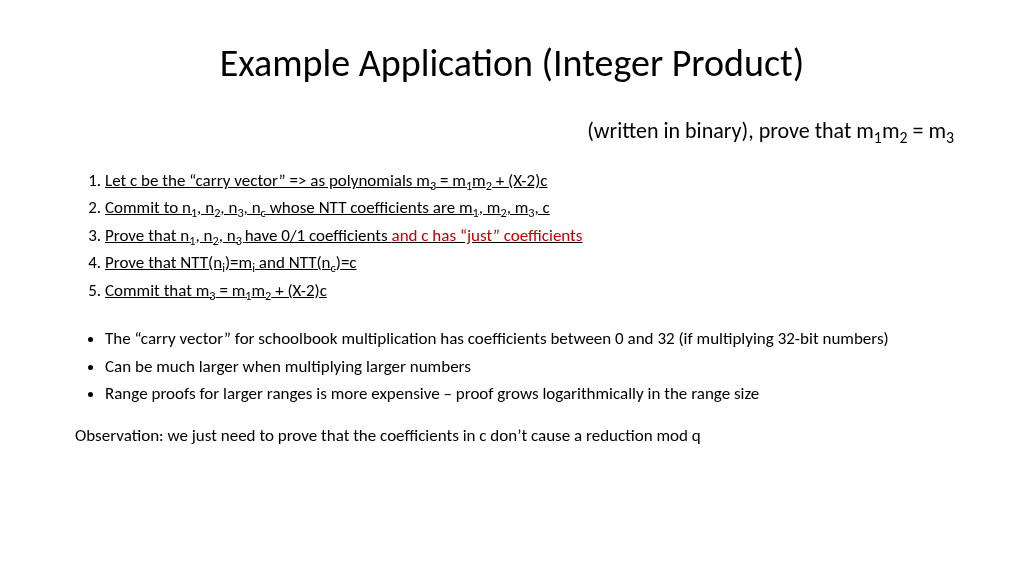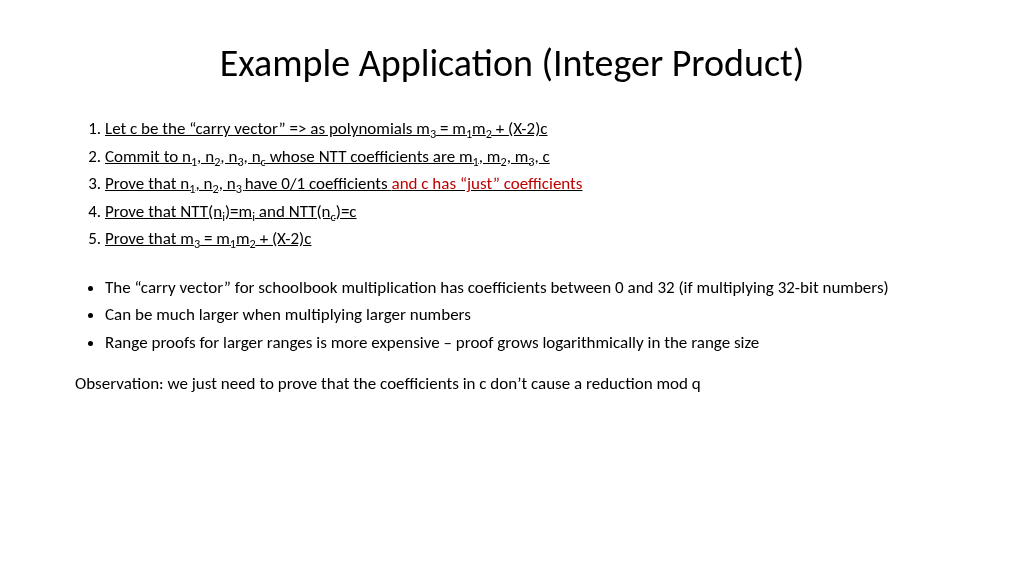--- a/index.html
+++ b/index.html
@@ -47,28 +47,29 @@
       padding-left: 15px;
     }
     sub { font-size: 0.72em; vertical-align: sub; line-height: 0; }
   </style>
 </head>
 <body>
 
 <div class="title">Example Application (Integer Product)</div>
 
 <div class="subtitle">
+  <div><span>(written in binary), prove that m</span><sub>1</sub><span>m</span><sub>2</sub><span> = m</span><sub>3</sub></div>
 </div>
 
 <ol class="steps">
   <li><span>Let c be the “carry vector” =&gt; as polynomials m</span><sub>3</sub><span> = m</span><sub>1</sub><span>m</span><sub>2</sub><span> + (X-2)c</span></li>
   <li><span>Commit to n</span><sub>1</sub><span>, n</span><sub>2</sub><span>, n</span><sub>3</sub><span>, n</span><sub>c</sub><span> whose NTT coefficients are m</span><sub>1</sub><span>, m</span><sub>2</sub><span>, m</span><sub>3</sub><span>, c</span></li>
   <li><span>Prove that n</span><sub>1</sub><span>, n</span><sub>2</sub><span>, n</span><sub>3 </sub><span>have 0/1 coefficients  </span><span class="red">and c has “just” coefficients</span></li>
   <li><span>Prove that NTT(n</span><sub>i</sub><span>)=m</span><sub>i</sub><span> and NTT(n</span><sub>c</sub><span>)=c</span></li>
-  <li><span>Prove that m</span><sub>3</sub><span> = m</span><sub>1</sub><span>m</span><sub>2</sub><span> + (X-2)c</span></li>
+  <li><span>Commit that m</span><sub>3</sub><span> = m</span><sub>1</sub><span>m</span><sub>2</sub><span> + (X-2)c</span></li>
 </ol>
 
 <ul class="bullets">
   <li>The “carry vector” for schoolbook multiplication has coefficients between 0 and 32 (if multiplying 32-bit numbers)</li>
   <li>Can be much larger when multiplying larger numbers</li>
   <li>Range proofs for larger ranges is more expensive – proof grows logarithmically in the range size</li>
 </ul>
 
 <div class="observation">Observation: we just need to prove that the coefficients in c don’t cause a reduction mod q</div>
 

